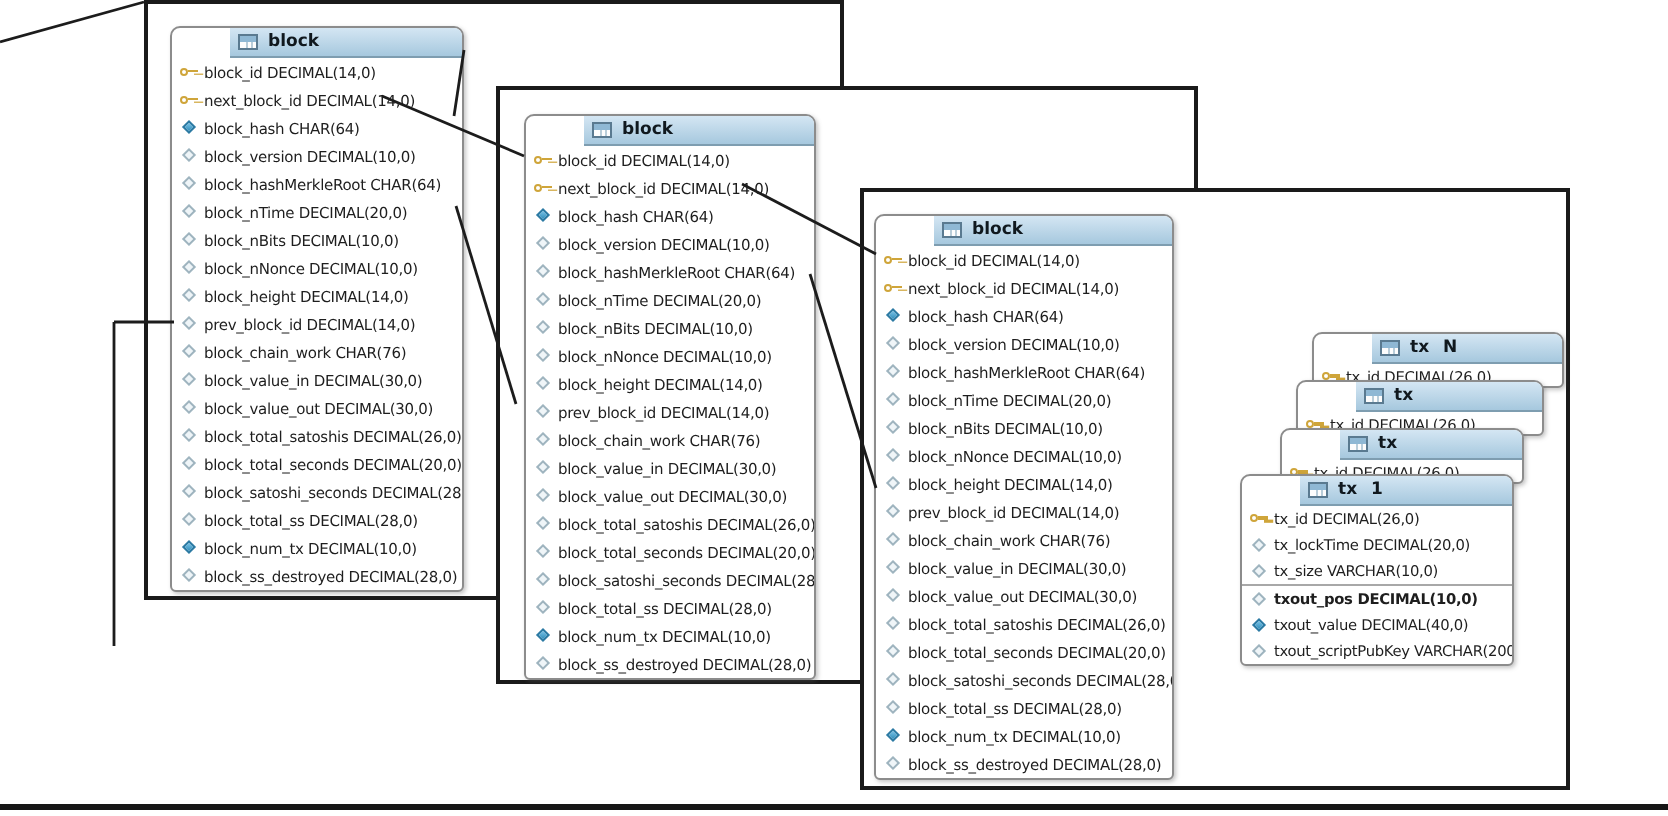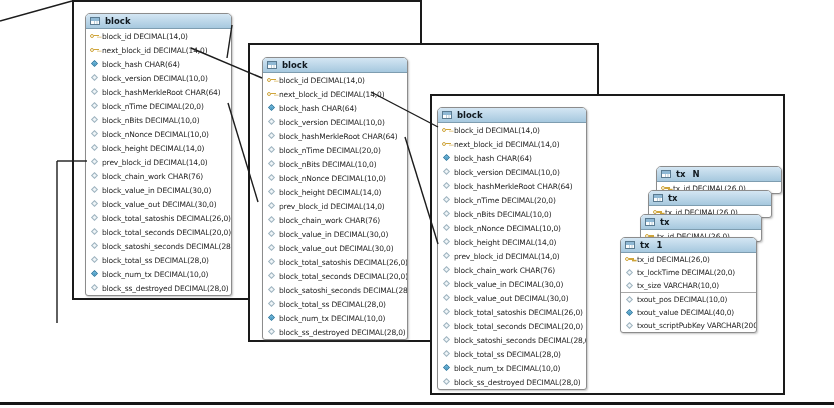--- a/index.html
+++ b/index.html
@@ -12,31 +12,31 @@
   #frame-c{left:430px;top:94px;width:355px;height:301px;z-index:3;}
   
   .bottom-rule{position:absolute;left:0;top:402px;width:834px;height:3px;background:#161616;z-index:4;}
   
   .overlay{position:absolute;left:0;top:0;width:834px;height:408px;z-index:10;pointer-events:none;}
   
   .card{position:absolute;background:#ffffff;border:1px solid #8c8c8c;border-radius:5px 5px 3px 3px;
         box-sizing:border-box;box-shadow:1px 1px 2px rgba(90,90,90,.35);overflow:hidden;}
   .card-header{display:flex;align-items:center;height:14px;padding:0 4px;
         background:linear-gradient(#d4e6f3,#a6c8de);border-bottom:1px solid #7e9db0;
-        font-size:8.5px;font-weight:bold;color:#10181e;white-space:nowrap;}
+        font-size:8.5px;font-weight:bold;color:#10181e;white-space:nowrap;margin-left:29px;}
   .title-suffix{margin-left:7px;}
   .tbl-icon{position:relative;width:10px;height:8px;border:1px solid #5a7a90;background:#fdfdfd;
         box-sizing:border-box;margin-right:5px;flex:none;}
   .tbl-icon::before{content:"";position:absolute;left:0;right:0;top:0;height:2.5px;background:#8fb8d4;}
   .tbl-icon::after{content:"";position:absolute;left:2.5px;top:2.5px;bottom:0;width:1px;background:#b9cdd9;
         box-shadow:2.5px 0 0 #b9cdd9;}
   .rows .row{display:flex;align-items:center;height:14px;padding:0 3px 0 4px;white-space:nowrap;
         font-size:7.5px;letter-spacing:-0.15px;color:#1e1e1e;overflow:hidden;}
   .rows-sm .row{height:13px;font-size:7.4px;}
-  .row.sep{border-top:1px solid #a8a8a8;}
+  .row.sep{border-top:1px solid #a8a8a8;font-weight:bold;}
   .ficon{position:relative;width:9px;height:9px;flex:none;margin-right:3px;}
   [data-icon="key"]::before{content:"";position:absolute;left:0;top:2px;width:4px;height:4px;
         border:1.4px solid #cfa53a;border-radius:50%;box-sizing:border-box;}
   [data-icon="key"]::after{content:"";position:absolute;left:4px;top:3.4px;width:5px;height:1.4px;
         background:#cfa53a;box-shadow:2.8px 1.6px 0 -0.2px #cfa53a;}
   [data-icon="diamond"]::before{content:"";position:absolute;left:1.5px;top:1.5px;width:5px;height:5px;
         transform:rotate(45deg);background:linear-gradient(135deg,#7cc4e8,#2f8cba);border:1px solid #2c7aa3;
         box-sizing:border-box;}
   [data-icon="diamond-o"]::before{content:"";position:absolute;left:1.5px;top:1.5px;width:5px;height:5px;
         transform:rotate(45deg);background:#eff5f8;border:1px solid #9fb4bf;box-sizing:border-box;}

